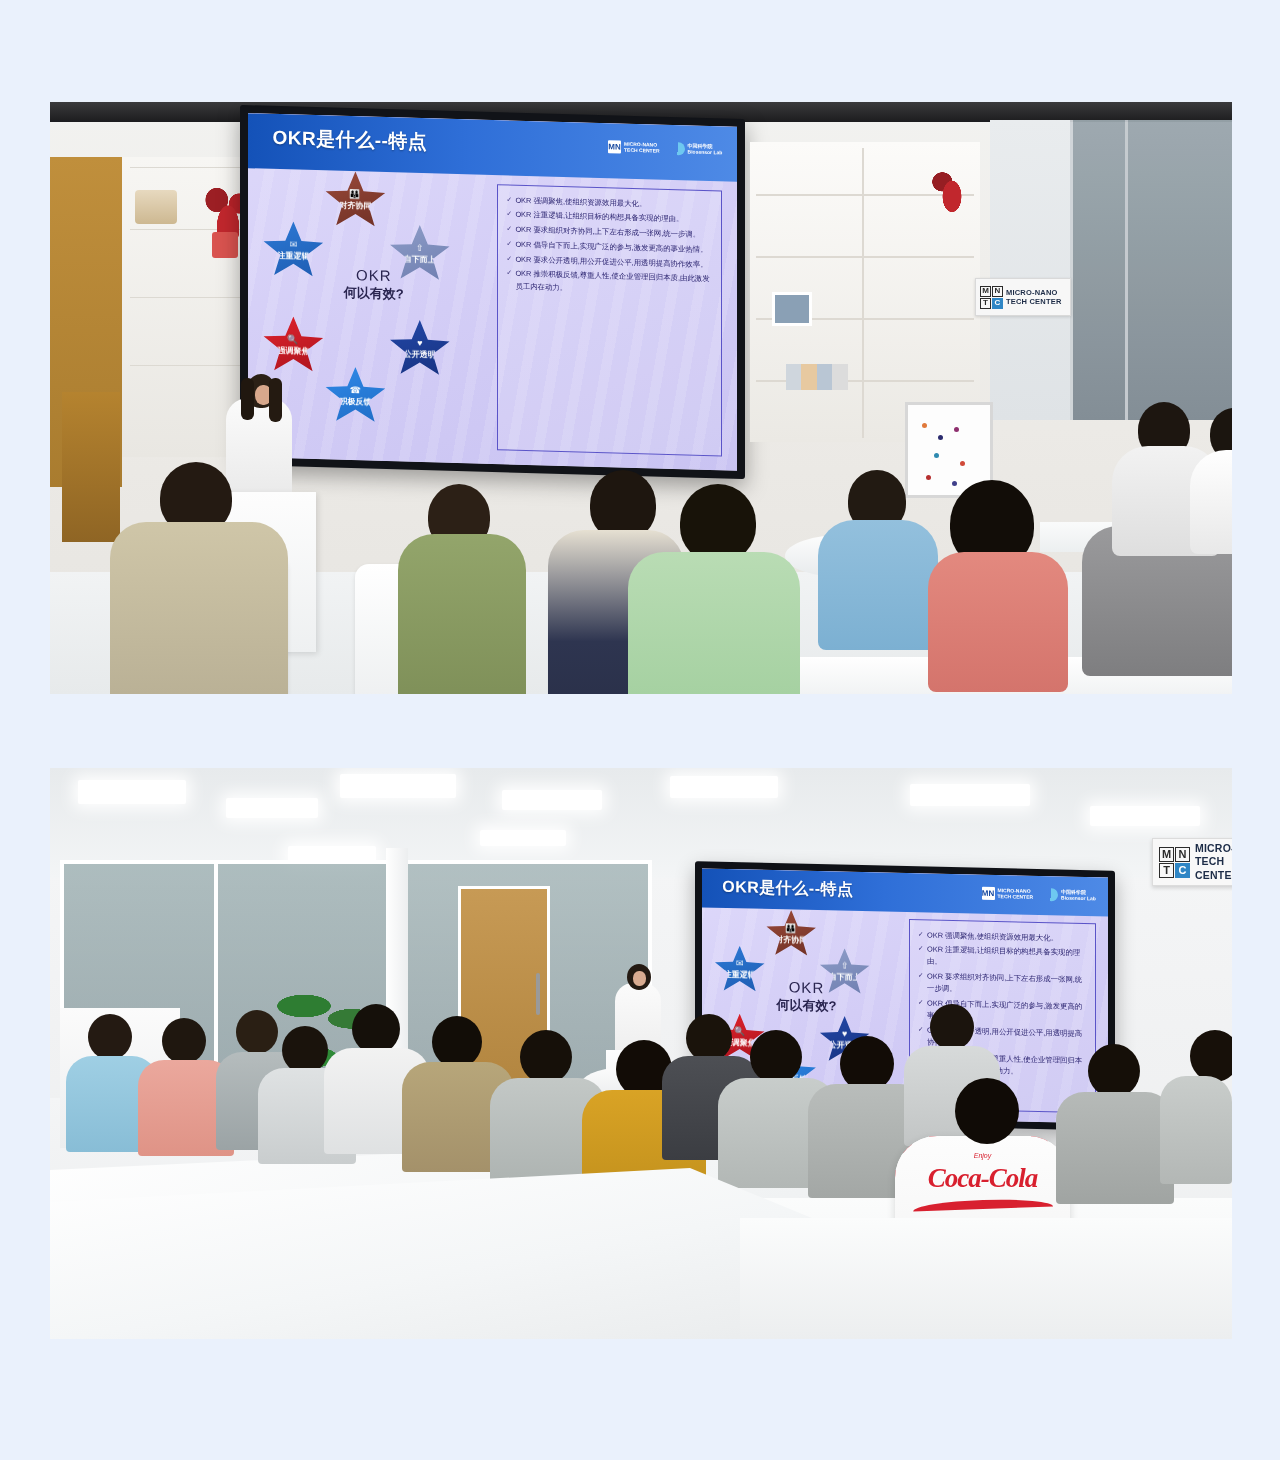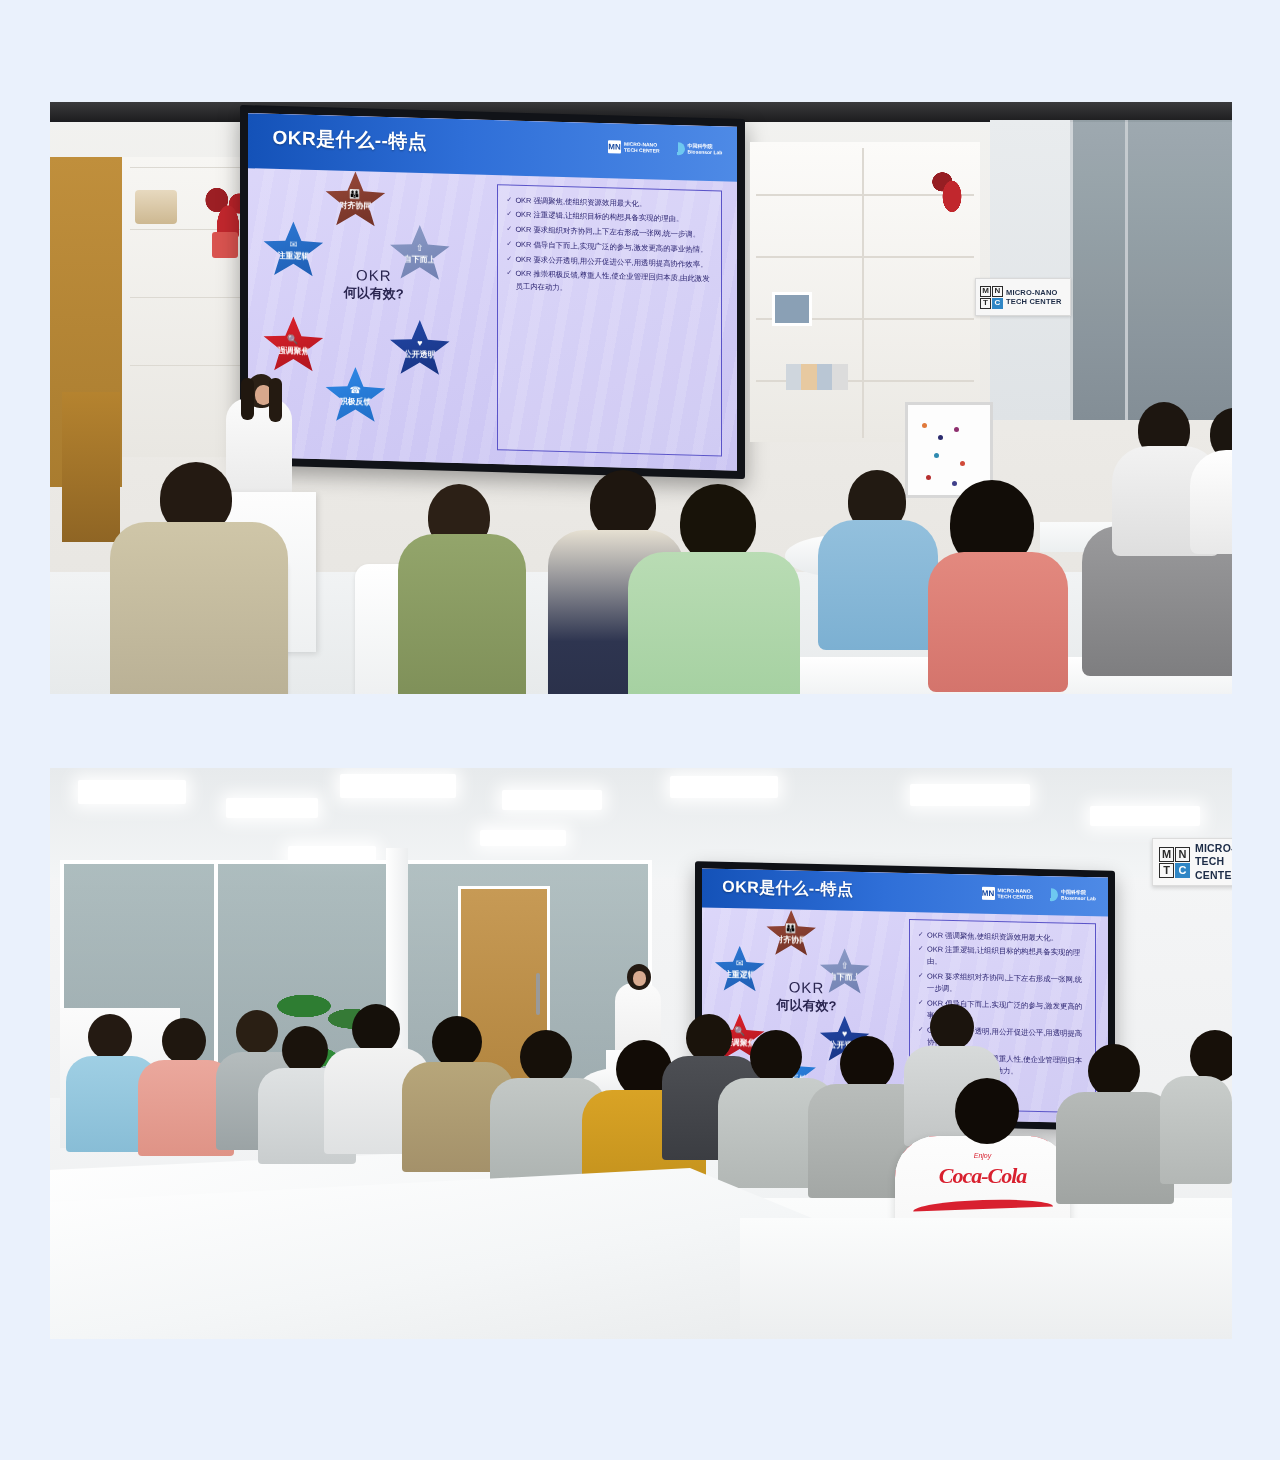--- a/index.html
+++ b/index.html
@@ -298,21 +298,21 @@
     background:linear-gradient(180deg,#fdfdfd,#f7f7f7);
   }
   .cola-wave{
     position:absolute; left:10%; top:31%; width:80%; height:9px;
     background:#d8202f; border-radius:50%/100% 100% 0 0;
     transform:rotate(-2deg);
   }
   .cola-word{
     position:absolute; left:0; top:13%; width:100%; text-align:center;
     color:#d8202f; font-family:"Liberation Serif", serif; font-style:italic;
-    font-weight:bold; font-size:22px; letter-spacing:-1px;
+    font-weight:bold; font-size:27px; letter-spacing:-1px;
     text-shadow:0 1px 0 rgba(255,255,255,.7);
   }
   .cola-enjoy{
     position:absolute; left:0; top:8%; width:100%; text-align:center;
     color:#d8202f; font-size:7px; font-style:italic;
   }
   .cola-tag{ position:absolute; color:#15202b; font-size:5.5px; font-weight:bold; line-height:1.1; text-align:center;}
 
   
   .p2-aud{ position:absolute; }

